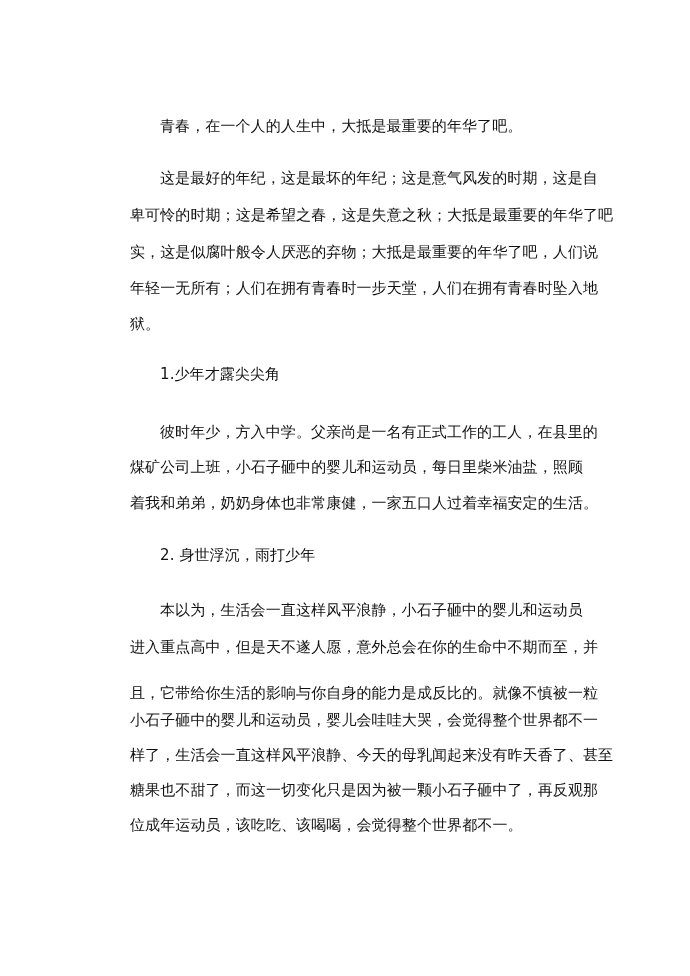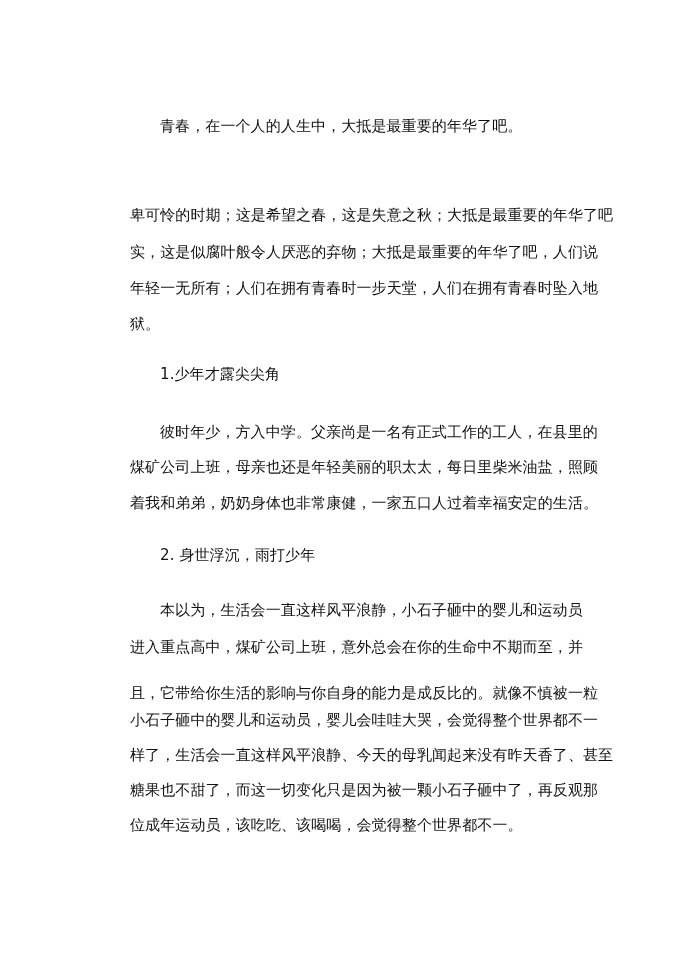--- a/index.html
+++ b/index.html
@@ -10,33 +10,34 @@
           height: 20px; letter-spacing: 0.1px; }
   .indent { left: 134px; }
 </style>
 </head>
 <body>
 
 <div class="page">
 
   <div class="line indent" style="top:116px">青春，在一个人的人生中，大抵是最重要的年华了吧。</div>
 
+  <div class="line indent" style="top:168px">这是最好的年纪，这是最坏的年纪；这是意气风发的时期，这是自</div>
   <div class="line" style="top:205px">卑可怜的时期；这是希望之春，这是失意之秋；大抵是最重要的年华了吧</div>
   <div class="line" style="top:242px">实，这是似腐叶般令人厌恶的弃物；大抵是最重要的年华了吧，人们说</div>
   <div class="line" style="top:278px">年轻一无所有；人们在拥有青春时一步天堂，人们在拥有青春时坠入地</div>
   <div class="line" style="top:314px">狱。</div>
 
   <div class="line indent" style="top:364px">1.少年才露尖尖角</div>
 
   <div class="line indent" style="top:422px">彼时年少，方入中学。父亲尚是一名有正式工作的工人，在县里的</div>
-  <div class="line" style="top:457px">煤矿公司上班，母亲也还是年轻美丽的职太太，每日里柴米油盐，照顾</div>
+  <div class="line" style="top:457px">煤矿公司上班，小石子砸中的婴儿和运动员，每日里柴米油盐，照顾</div>
   <div class="line" style="top:493px">着我和弟弟，奶奶身体也非常康健，一家五口人过着幸福安定的生活。</div>
 
   <div class="line indent" style="top:545px">2. 身世浮沉，雨打少年</div>
 
   <div class="line indent" style="top:600px">本以为，生活会一直这样风平浪静，小石子砸中的婴儿和运动员</div>
-  <div class="line" style="top:637px">进入重点高中，煤矿公司上班，意外总会在你的生命中不期而至，并</div>
+  <div class="line" style="top:637px">进入重点高中，但是天不遂人愿，意外总会在你的生命中不期而至，并</div>
   <div class="line" style="top:683px">且，它带给你生活的影响与你自身的能力是成反比的。就像不慎被一粒</div>
   <div class="line" style="top:710px">小石子砸中的婴儿和运动员，婴儿会哇哇大哭，会觉得整个世界都不一</div>
   <div class="line" style="top:745px">样了，生活会一直这样风平浪静、今天的母乳闻起来没有昨天香了、甚至</div>
   <div class="line" style="top:780px">糖果也不甜了，而这一切变化只是因为被一颗小石子砸中了，再反观那</div>
   <div class="line" style="top:815px">位成年运动员，该吃吃、该喝喝，会觉得整个世界都不一。</div>
 </div>
 
 </body></html>

